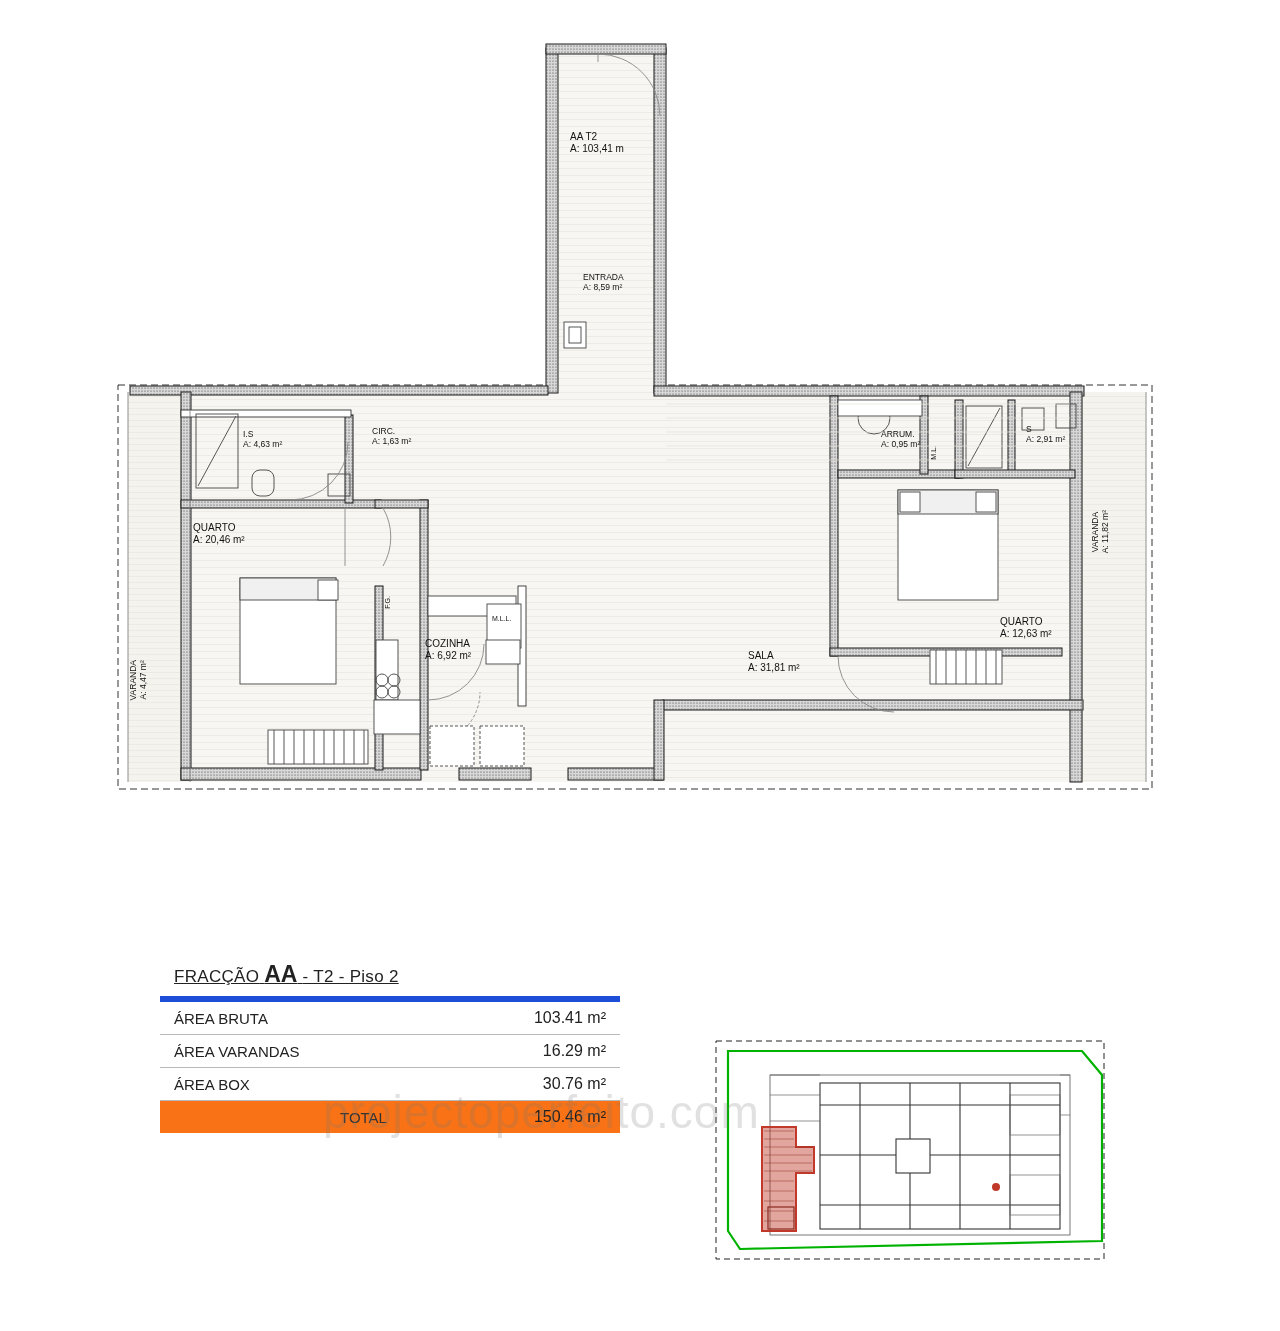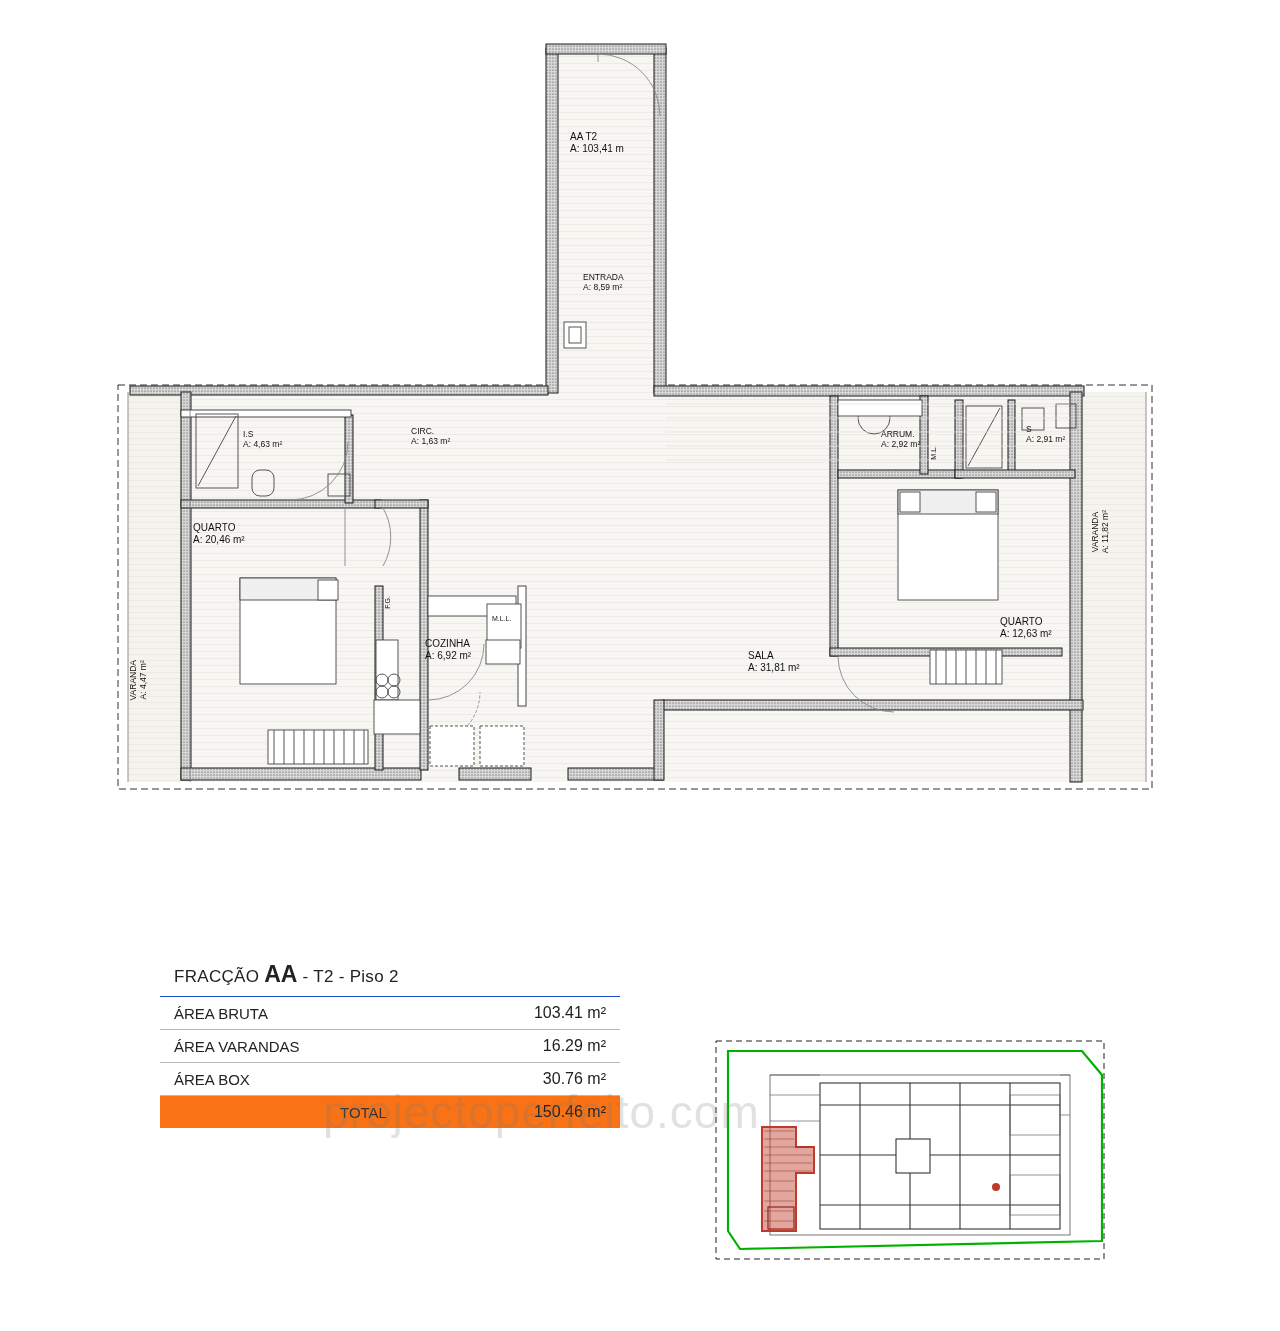--- a/index.html
+++ b/index.html
@@ -10,21 +10,21 @@
   #plan svg{display:block;}
 
   .lbl{position:absolute;font-size:10px;line-height:12px;color:#111;white-space:nowrap;}
   .lbl .t{display:block;}
   .lbl.small{font-size:8.5px;line-height:10px;}
   .lbl.tiny{font-size:7px;line-height:8px;}
   .vert{writing-mode:vertical-rl;transform:rotate(180deg);text-align:center;}
 
   
   #legend{position:absolute;left:160px;top:955px;width:460px;}
-  .leg-title{border-bottom:1px solid #1d4ed8;padding:6px 2px 8px 14px;font-size:17px;letter-spacing:.3px;color:#222;}
+  .leg-title{border-bottom:6px solid #1d4ed8;padding:6px 2px 8px 14px;font-size:17px;letter-spacing:.3px;color:#222;text-decoration:underline;}
   .leg-title .big{font-size:23px;font-weight:700;letter-spacing:0;}
   .leg-row{display:flex;justify-content:space-between;align-items:center;border-bottom:1px solid #b9b9b9;padding:7px 14px 7px 14px;font-size:15px;color:#222;}
   .leg-row .val{font-size:16px;}
   .leg-row.total{border-bottom:none;background:#f97316;padding-left:180px;font-size:15px;text-align:right;}
   .leg-row.total .lab{color:#333;}
 
   
   #keyplan{position:absolute;left:710px;top:1035px;width:400px;height:230px;}
 
   
@@ -177,21 +177,21 @@
   <div class="lbl small" style="left:583px;top:272px;">
     <span class="t">ENTRADA</span>
     <span class="t">A: 8,59 m²</span>
   </div>
 
   <div class="lbl small" style="left:243px;top:429px;">
     <span class="t">I.S</span>
     <span class="t">A: 4,63 m²</span>
   </div>
 
-  <div class="lbl small" style="left:372px;top:426px;margin-left:39px;">
+  <div class="lbl small" style="left:372px;top:426px;">
     <span class="t">CIRC.</span>
     <span class="t">A: 1,63 m²</span>
   </div>
 
   <div class="lbl" style="left:193px;top:522px;">
     <span class="t">QUARTO</span>
     <span class="t small">A: 20,46 m²</span>
   </div>
 
   <div class="lbl" style="left:425px;top:638px;">
@@ -199,21 +199,21 @@
     <span class="t small">A: 6,92 m²</span>
   </div>
 
   <div class="lbl" style="left:748px;top:650px;">
     <span class="t">SALA</span>
     <span class="t small">A: 31,81 m²</span>
   </div>
 
   <div class="lbl small" style="left:858px;top:429px;margin-left:23px;">
     <span class="t">ARRUM.</span>
-    <span class="t">A: 2,92 m²</span>
+    <span class="t">A: 0,95 m²</span>
   </div>
 
   <div class="lbl small" style="left:1026px;top:424px;">
     <span class="t">S</span>
     <span class="t">A: 2,91 m²</span>
   </div>
 
   <div class="lbl" style="left:1000px;top:616px;">
     <span class="t">QUARTO</span>
     <span class="t small">A: 12,63 m²</span>

